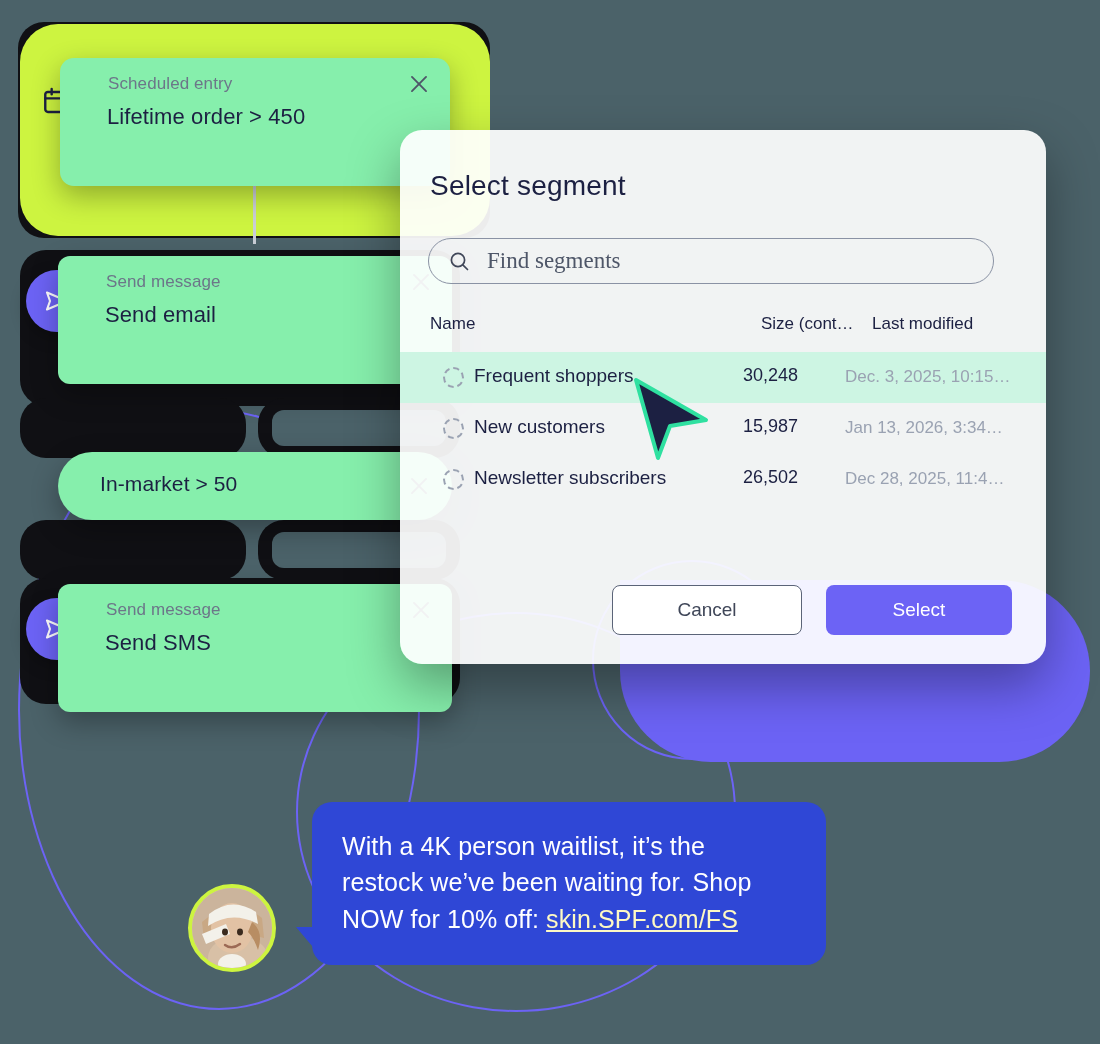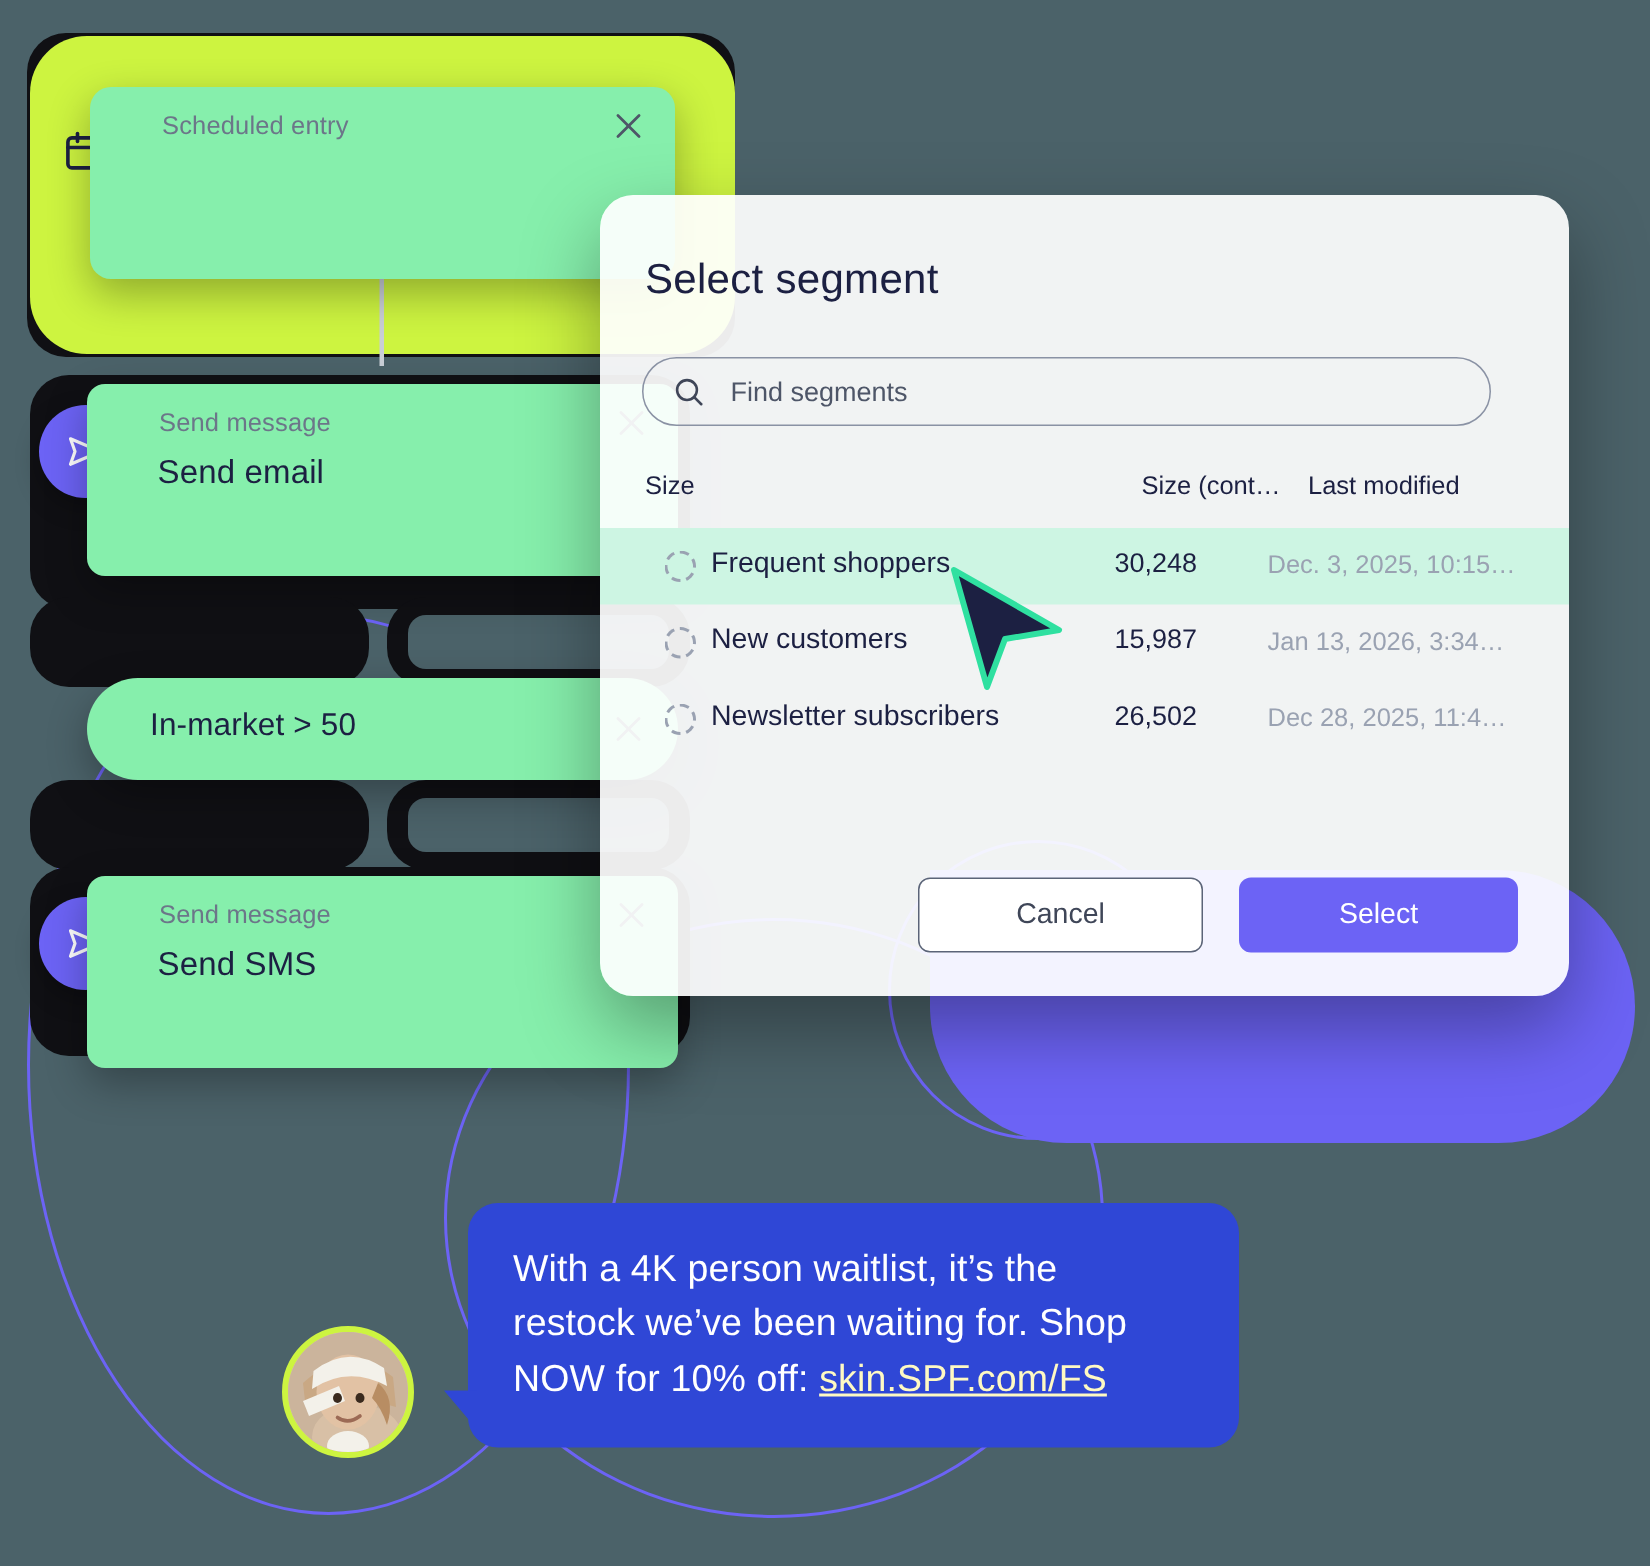--- a/index.html
+++ b/index.html
@@ -148,21 +148,21 @@
     border: 1.5px solid #8a92a4;
     border-radius: 24px;
     background: transparent;
     display: flex; align-items: center;
   }
   .search-icon { margin-left: 18px; color: #3f4658; display: flex; }
   .search-input {
     flex: 1;
     border: 0; outline: 0; background: transparent;
     margin-left: 16px; margin-right: 16px;
-    font-family: Liberation Sans, sans-serif; font-size: 18px; color: #3b82f6;
+    font-family: Liberation Serif, serif; font-size: 23px; color: #3b82f6;
   }
   .search-input::placeholder { color: #4e5668; }
 
   .table { position: absolute; left: 0; top: 178px; width: 646px; }
   .thead {
     position: relative; height: 44px;
   }
   .th {
     position: absolute;
     font-size: 17px;
@@ -291,20 +291,21 @@
     <svg width="32" height="32" viewBox="0 0 24 24" fill="none" stroke="#1c2042" stroke-width="1.8" stroke-linecap="round">
       <rect x="3.2" y="5.2" width="17.6" height="15" rx="2"></rect>
       <line x1="3.2" y1="10" x2="20.8" y2="10"></line>
       <line x1="8" y1="3" x2="8" y2="7"></line>
       <line x1="16" y1="3" x2="16" y2="7"></line>
     </svg>
   </div>
 
   <div class="flow-card fc-scheduled">
     <div class="card-kicker">Scheduled entry</div>
+    <div class="card-title">Lifetime order &gt; 450</div>
     <div class="card-close">
       <svg viewBox="0 0 24 24" fill="none" stroke="currentColor" stroke-width="1.7" stroke-linecap="round">
         <line x1="5.5" y1="5.5" x2="18.5" y2="18.5"></line>
           <line x1="18.5" y1="5.5" x2="5.5" y2="18.5"></line>
       </svg>
     </div>
   </div>
 
   <div class="badge badge-send badge-send-1">
     <svg width="30" height="30" viewBox="0 0 24 24" fill="none" stroke="#ffffff" stroke-width="1.7" stroke-linejoin="round" stroke-linecap="round">
@@ -358,21 +359,21 @@
         <svg width="24" height="24" viewBox="0 0 24 24" fill="none" stroke="currentColor" stroke-width="1.7" stroke-linecap="round">
           <circle cx="11" cy="11" r="6.6"></circle>
             <line x1="15.8" y1="15.8" x2="20.5" y2="20.5"></line>
         </svg>
       </span>
       <input class="search-input" type="text" placeholder="Find segments" style="">
     </div>
 
     <div class="table">
       <div class="thead">
-        <div class="th th-name">Size</div>
+        <div class="th th-name">Name</div>
         <div class="th th-size">Size (cont…</div>
         <div class="th th-mod">Last modified</div>
       </div>
 
       <div class="trow selected">
         <div class="radio"></div>
         <div class="cell cell-name">Frequent shoppers</div>
         <div class="cell cell-size">30,248</div>
         <div class="cell cell-mod">Dec. 3, 2025, 10:15…</div>
       </div>

